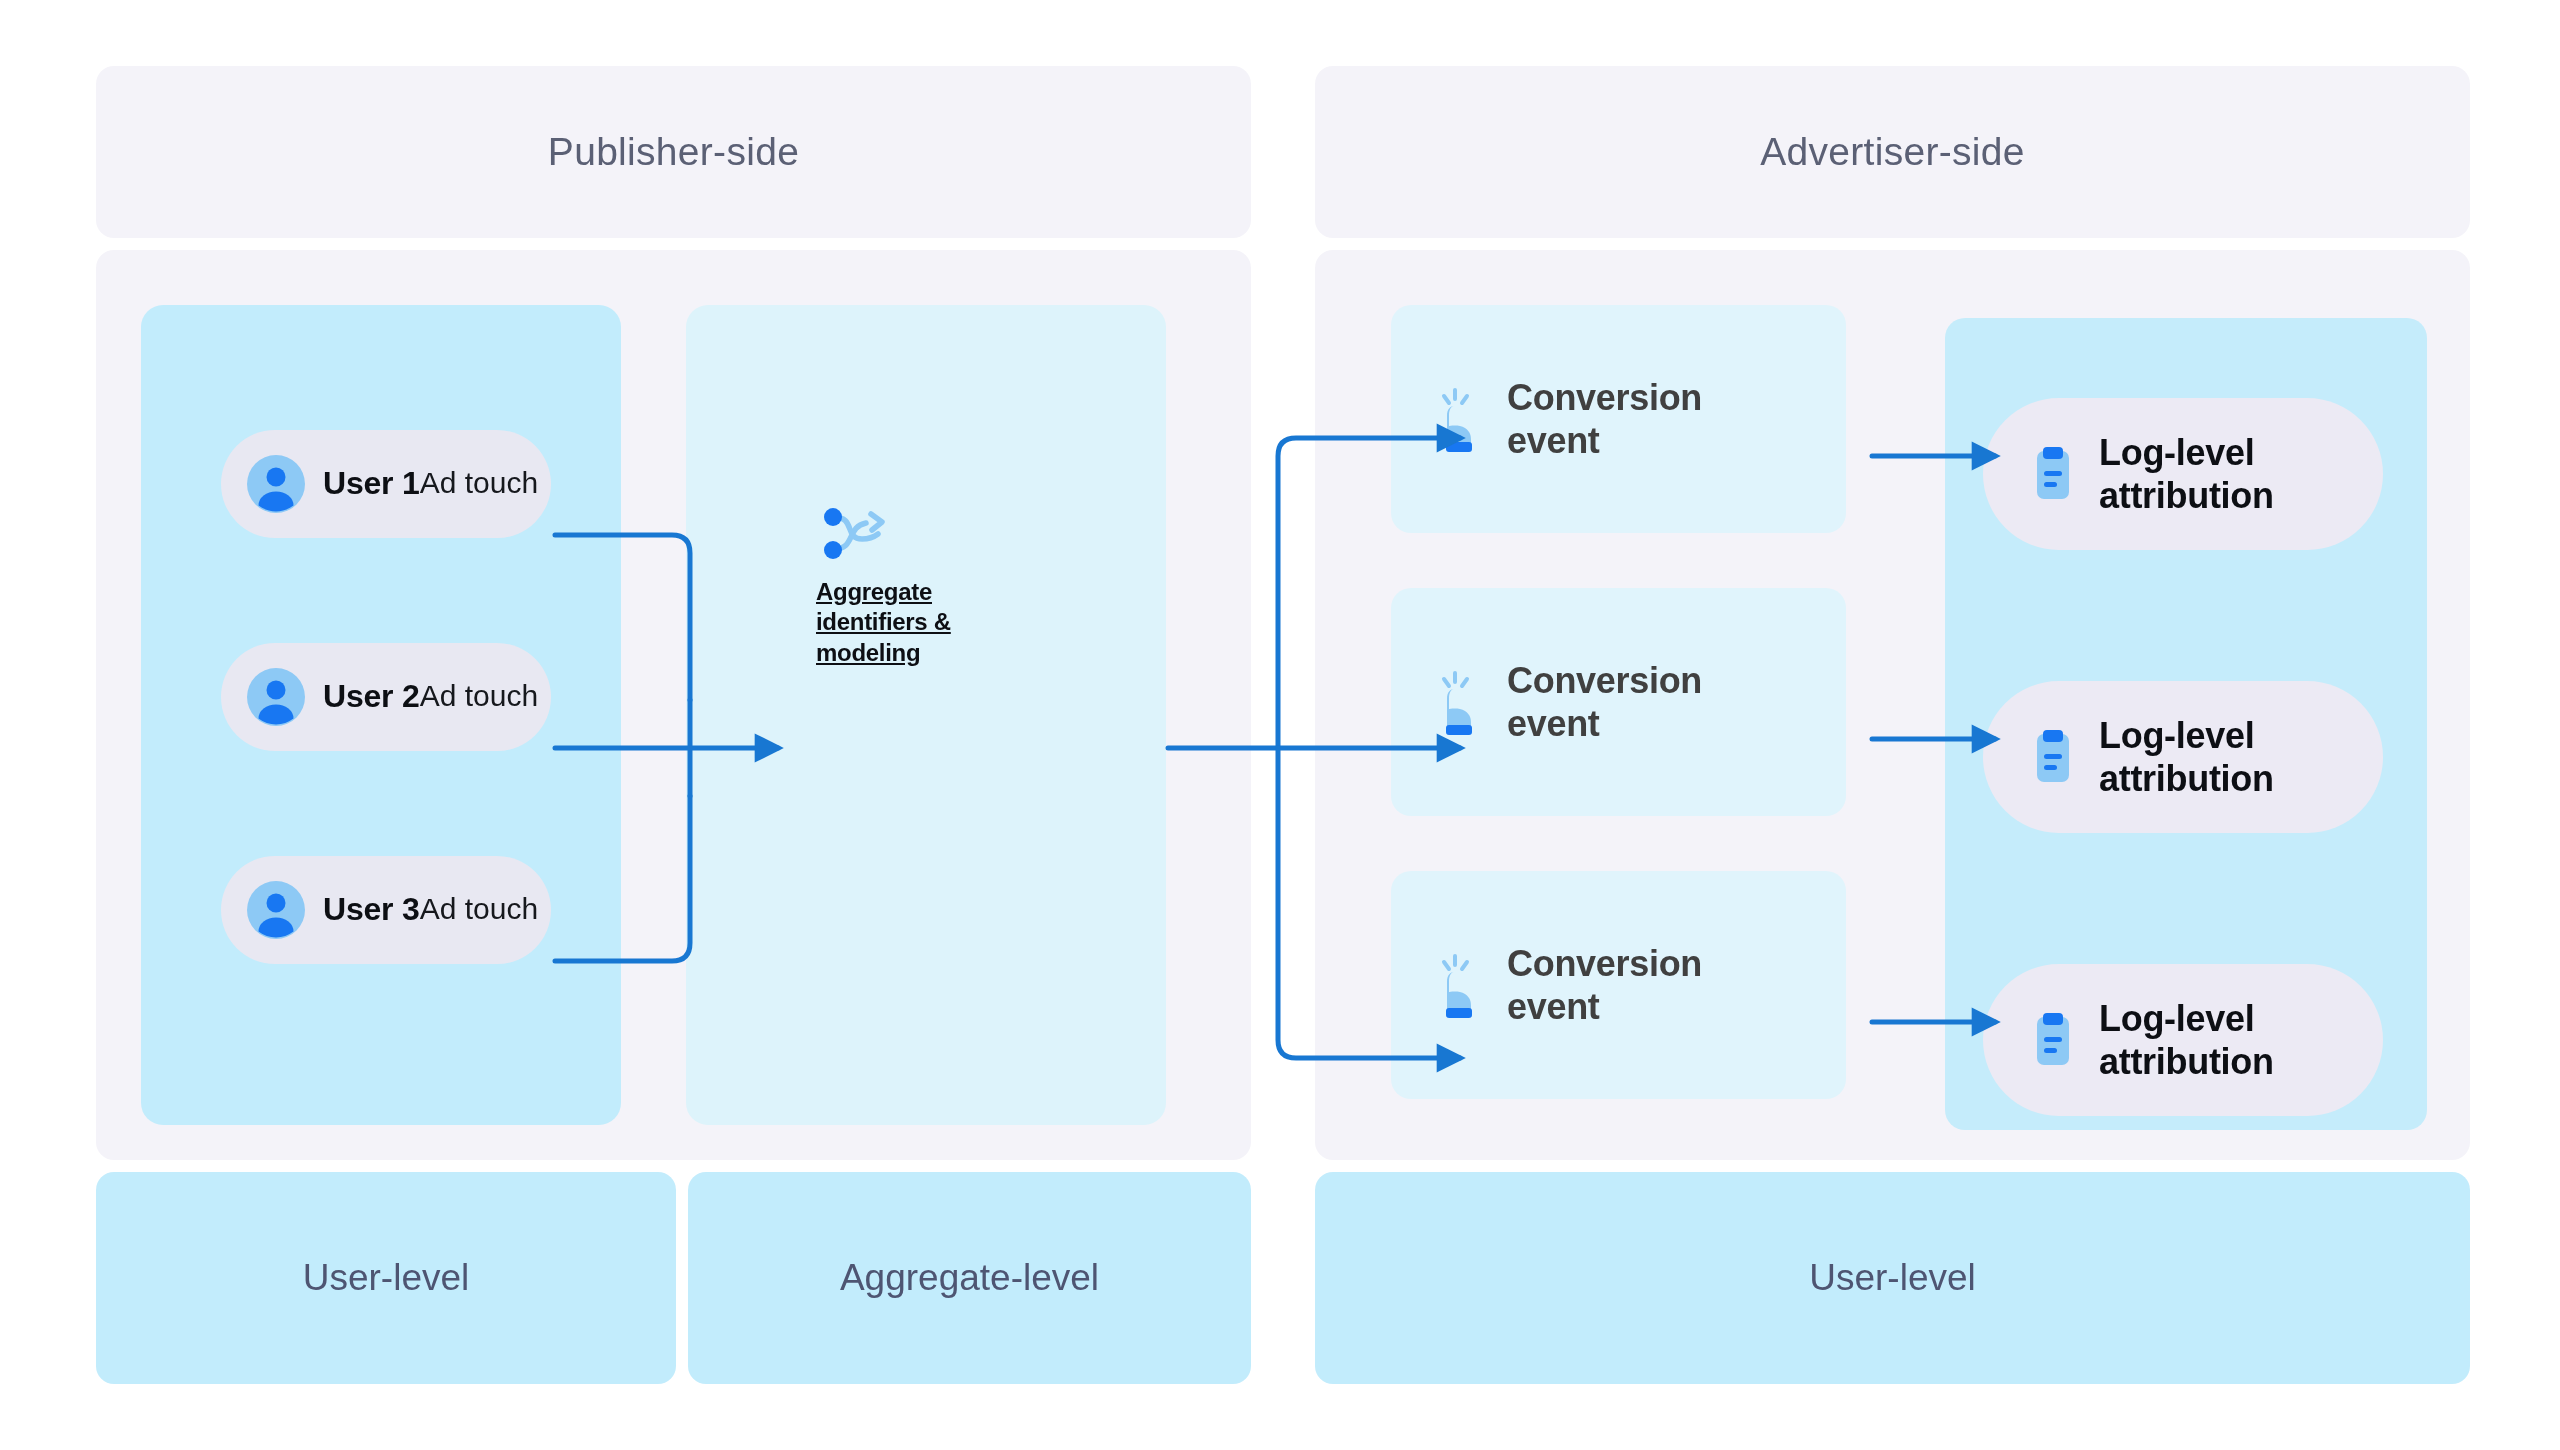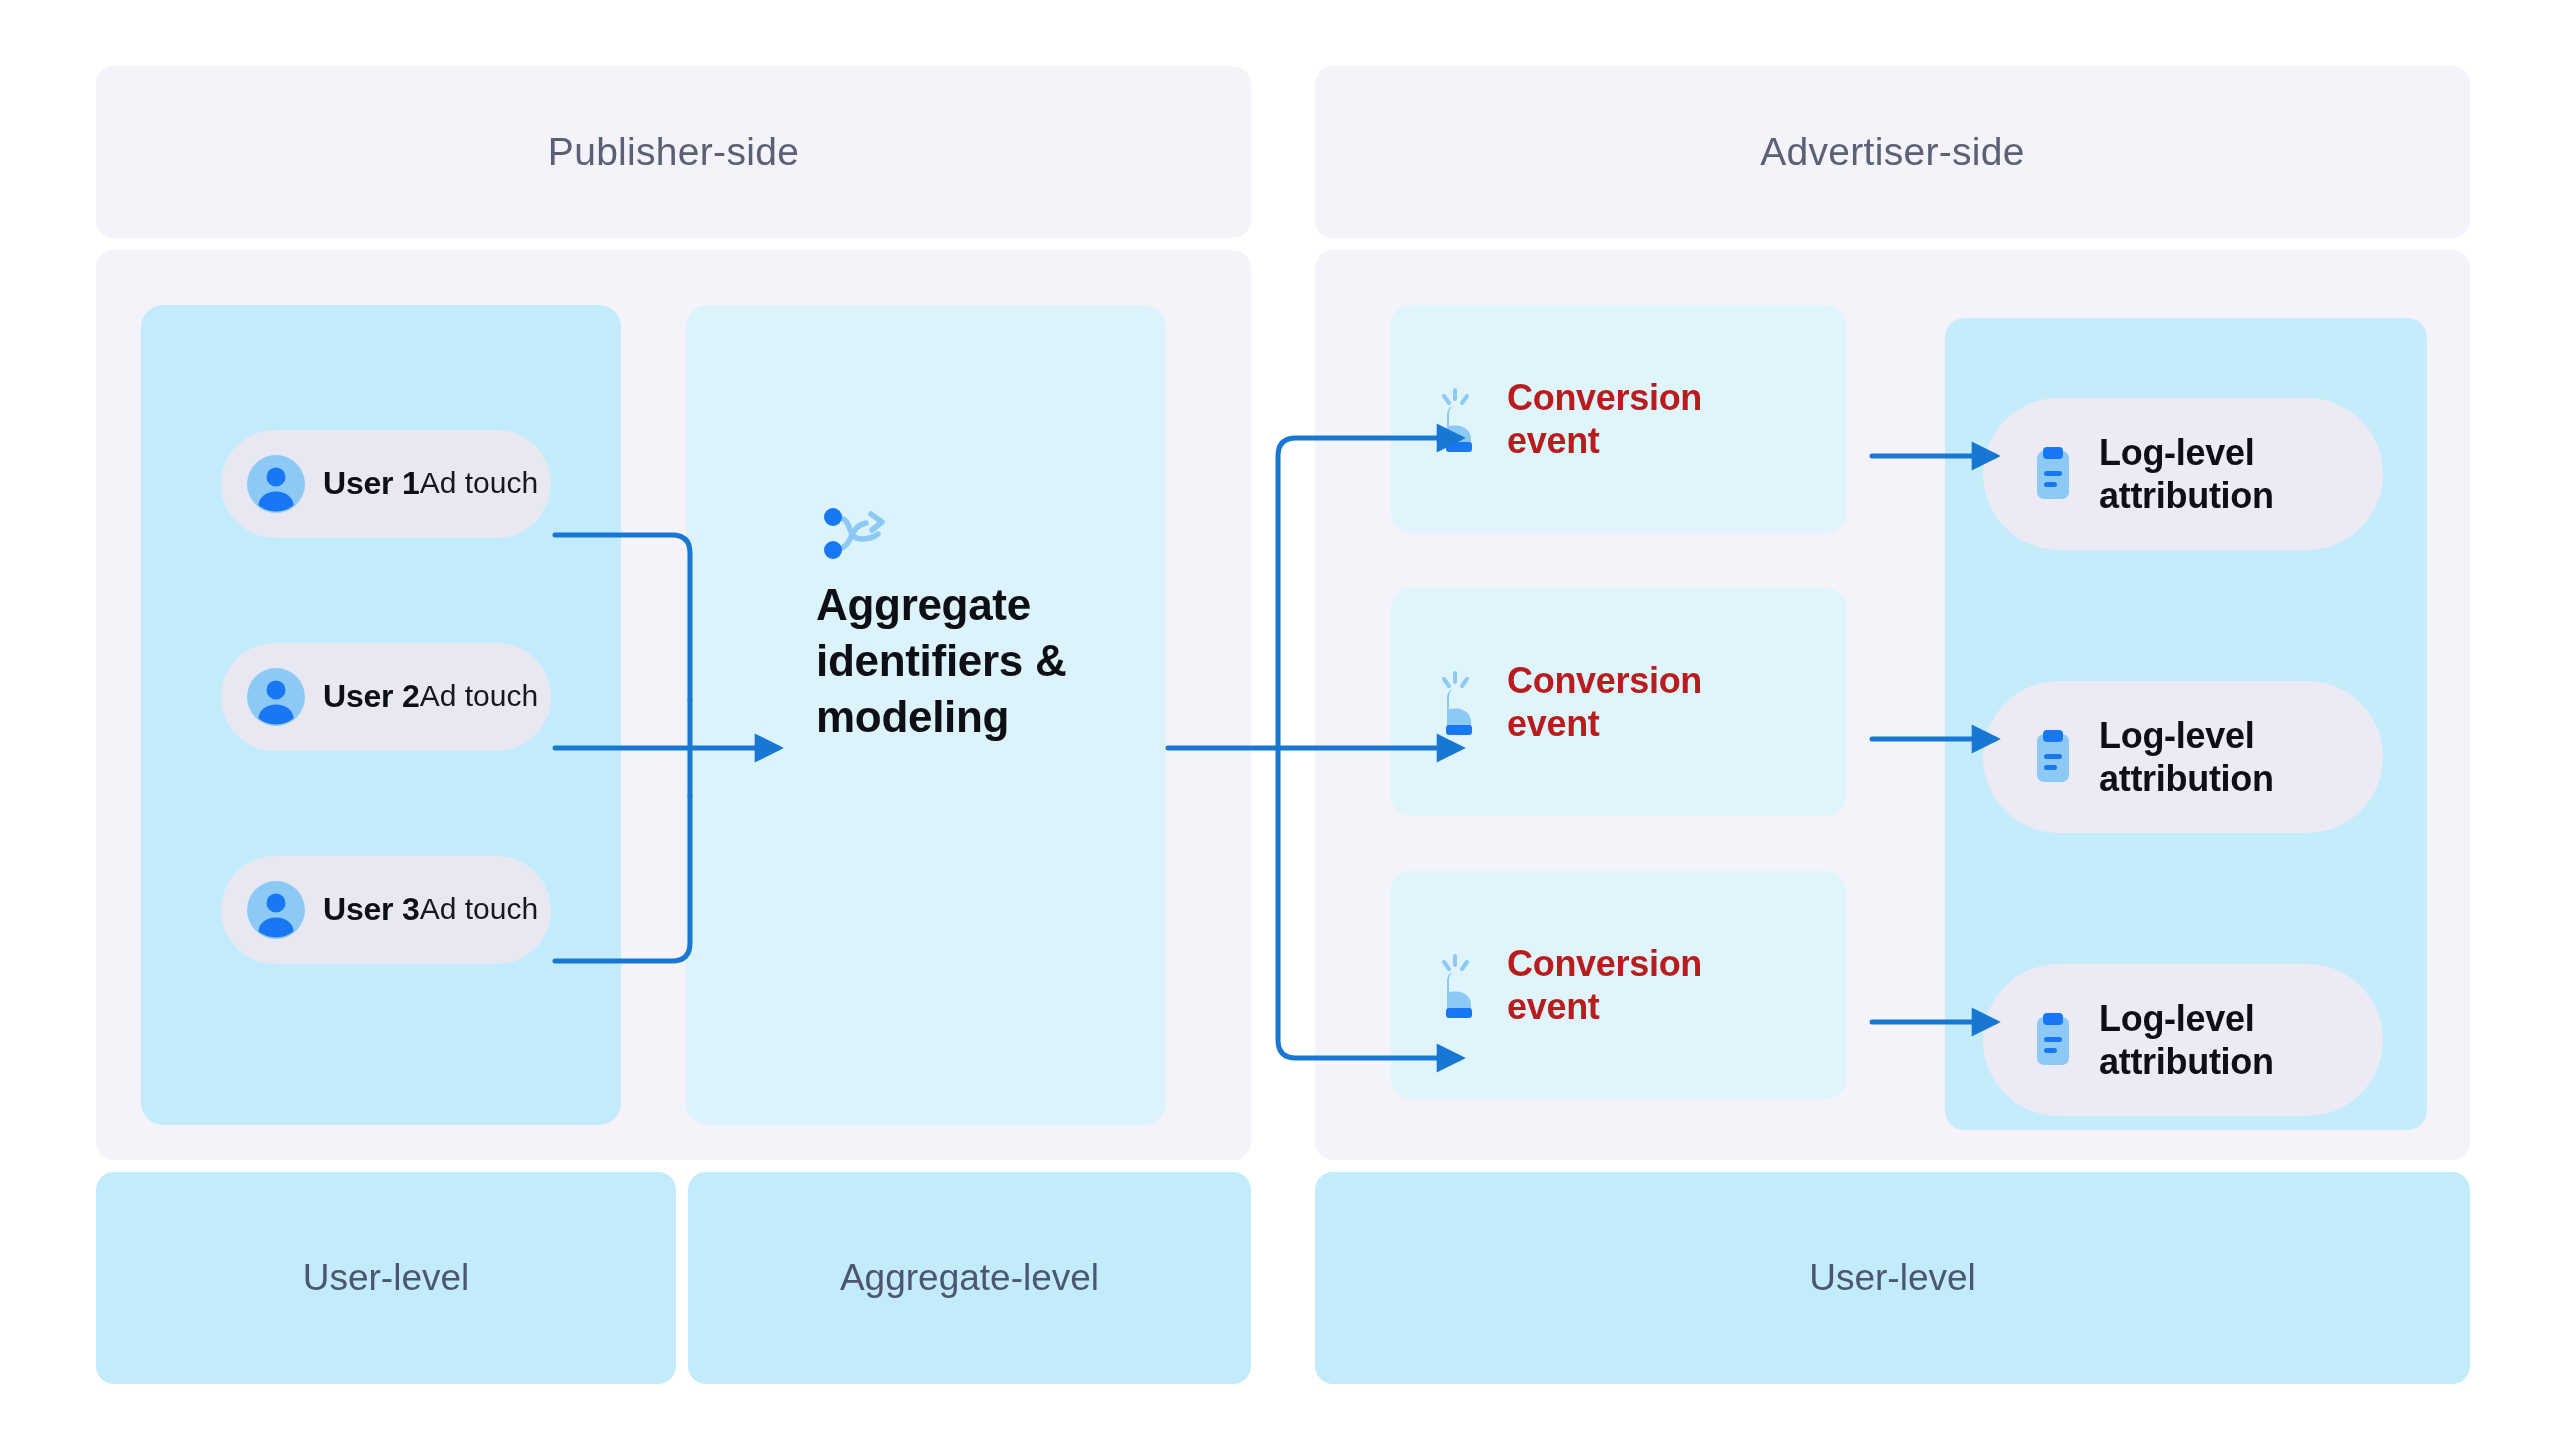--- a/index.html
+++ b/index.html
@@ -109,25 +109,26 @@
 
   
   #aggregate-content {
     position: absolute;
     left: 130px;
     top: 190px;
     width: 300px;
   }
   #aggregate-icon { width: 78px; height: 78px; margin-bottom: 36px; }
   .aggregate-title {
-    font-size: 44px;
+    font-size: 24px;
     font-weight: bold;
     color: #0d0f14;
     line-height: 1.27;
     letter-spacing: -0.3px;
+    text-decoration: underline;
   }
 
   
   .conv-card {
     position: absolute;
     left: 76px;
     width: 455px;
     height: 228px;
     background: #e0f4fc;
     border-radius: 20px;
@@ -137,21 +138,21 @@
     padding-left: 42px;
   }
   #conv-card-0 { top: 55px; }
   #conv-card-1 { top: 338px; }
   #conv-card-2 { top: 621px; }
 
   .conv-icon { width: 52px; height: 70px; flex: 0 0 52px; }
   .conv-label {
     font-size: 36px;
     font-weight: bold;
-    color: #b91c1c;
+    color: #404040;
     line-height: 1.2;
     letter-spacing: -0.3px;
   }
 
   #log-panel {
     position: absolute;
     left: 630px; top: 68px;
     width: 482px; height: 812px;
     background: #c5ecfb;
     border-radius: 20px;

